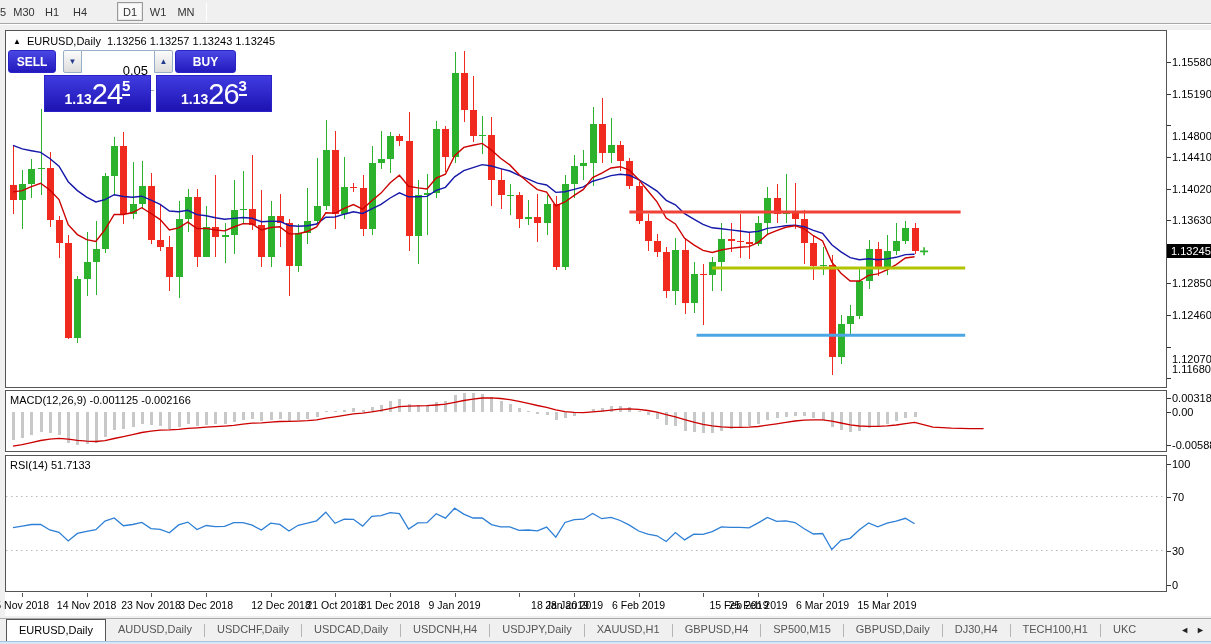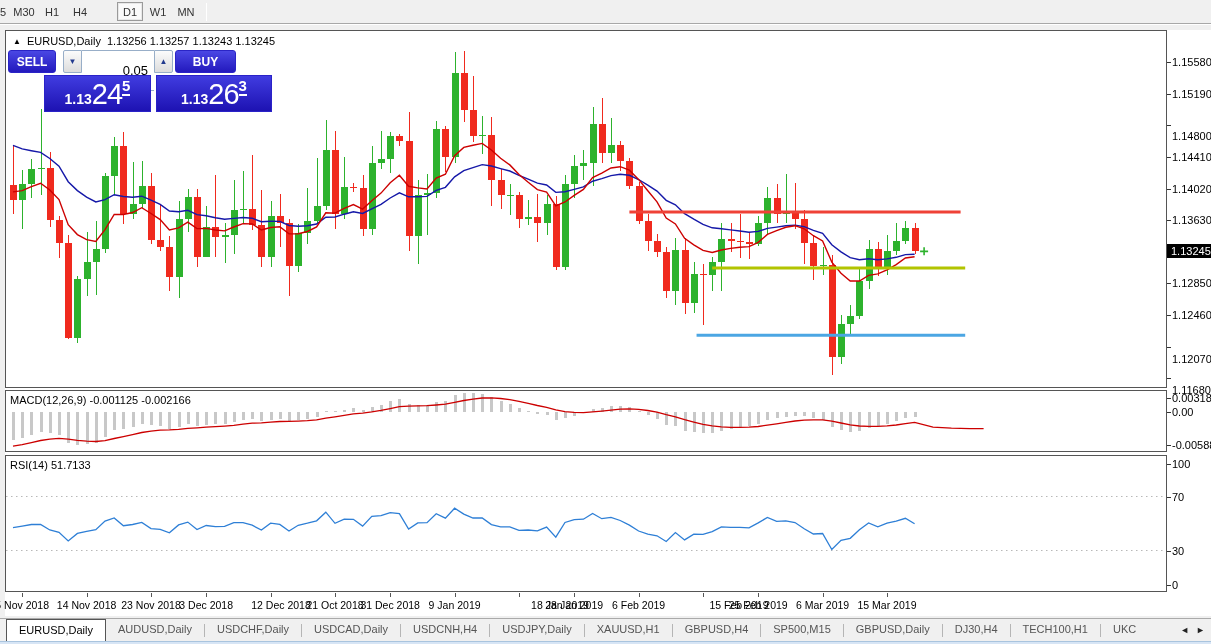--- a/index.html
+++ b/index.html
@@ -479,21 +479,21 @@
   <div id="axis-labels">
       <div class="axlab" style="top: 26.0499px;">1.15580</div>
       <div class="axlab" style="top: 57.6672px;">1.15190</div>
       <div class="axlab" style="top: 100px;">1.14800</div>
       <div class="axlab" style="top: 120.902px;">1.14410</div>
       <div class="axlab" style="top: 152.519px;">1.14020</div>
       <div class="axlab" style="top: 184.137px;">1.13630</div>
       <div class="axlab" style="top: 247.371px;">1.12850</div>
       <div class="axlab" style="top: 278.989px;">1.12460</div>
       <div class="axlab" style="top: 300px; margin-top: 23px;">1.12070</div>
-      <div class="axlab" style="top: 354px;">1.11680</div>
+      <div class="axlab" style="top: 333px;">1.11680</div>
       <div class="axlab" style="top: 362px;">0.003188</div>
       <div class="axlab" style="top: 376.073px;">0.00</div>
       <div class="axlab" style="top: 409px;">-0.005889</div>
       <div class="axlab" style="top: 428px;">100</div>
       <div class="axlab" style="top: 460.5px;">70</div>
       <div class="axlab" style="top: 514.5px;">30</div>
       <div class="axlab" style="top: 549px;">0</div>
     </div>
   <div id="date-labels">
       <div class="datelab" style="left: 17.2px;">5 Nov 2018</div>

